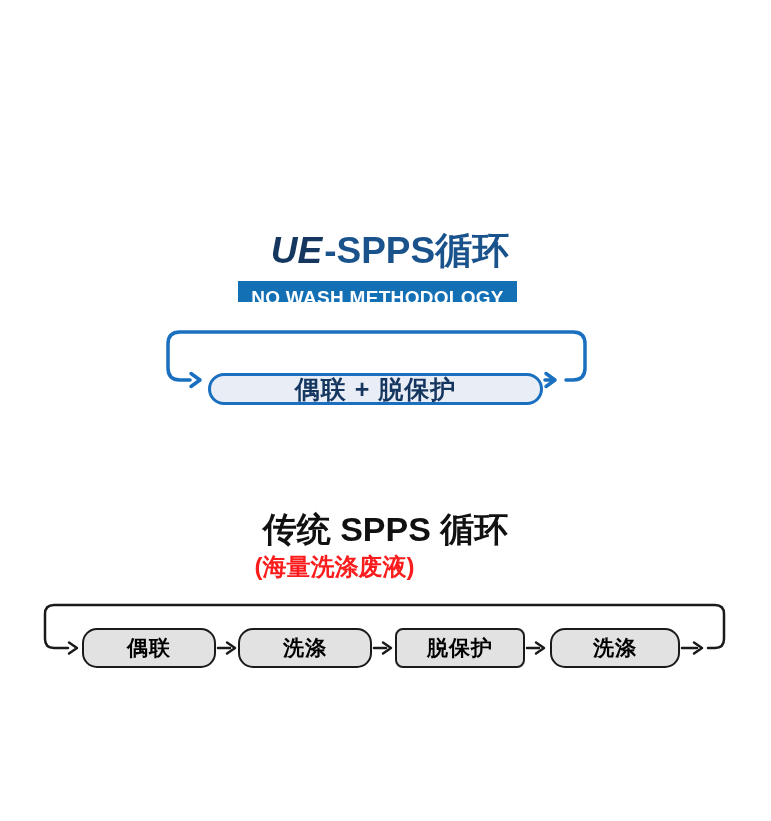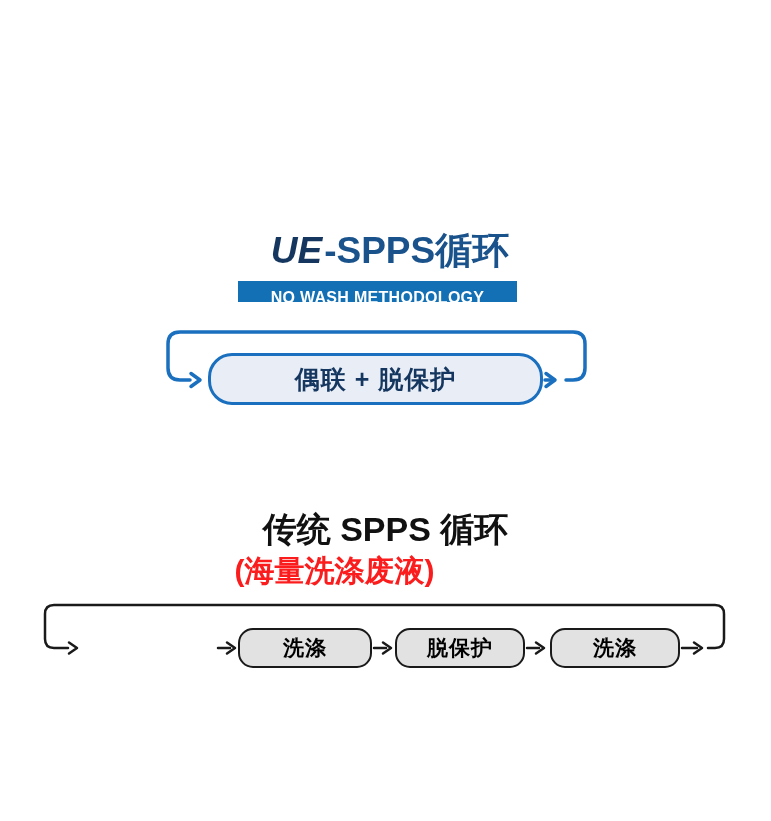--- a/index.html
+++ b/index.html
@@ -12,48 +12,48 @@
 
   
   .ue-title{
     left:0;top:226px;width:771px;text-align:center;
     font-size:37px;font-weight:bold;letter-spacing:0px;white-space:nowrap;
   }
   .ue-title .it{font-style:italic;color:#14365f;padding-right:2px;margin-left:9px;}
   .ue-title .rest{color:#1a538c;margin-top:17px;}
   .banner{
     left:238px;top:281px;width:279px;height:21px;background:#1470b5;
-    color:#ffffff;font-size:16px;font-weight:bold;text-align:center;
+    color:#ffffff;font-size:19px;font-weight:bold;text-align:center;
     line-height:33px;letter-spacing:0.3px;white-space:nowrap;
   }
   .ue-box{
-    left:208px;top:353px;width:335px;height:52px;box-sizing:border-box;
+    left:208px;top:373px;width:335px;height:32px;box-sizing:border-box;
     background:#e9edf6;border:3.5px solid #1a70bf;border-radius:24px;
     display:flex;align-items:center;justify-content:center;
     color:#14365f;font-size:25px;font-weight:bold;letter-spacing:1px;
   }
 
   
   .trad-title{
     left:0;top:507px;width:771px;text-align:center;
     color:#111111;font-size:34px;font-weight:bold;white-space:nowrap;
   }
   .trad-sub{
     left:0;top:551px;width:669px;text-align:center;
-    color:#fb1d1d;font-size:30px;font-weight:bold;white-space:nowrap;
+    color:#fb1d1d;font-size:24px;font-weight:bold;white-space:nowrap;
   }
   .step-box{
     top:628px;height:40px;box-sizing:border-box;
     background:#e2e2e2;border:2.5px solid #1a1a1a;border-radius:15px;
     display:flex;align-items:center;justify-content:center;
     color:#000000;font-size:21px;font-weight:bold;letter-spacing:1px;
   }
   .s1{left:82px;width:134px;}
   .s2{left:238px;width:134px;}
-  .s3{left:395px;width:130px;}
+  .s3{left:395px;width:130px;border-radius:8px;}
   .s4{left:550px;width:130px;}
 
   .blue-wire{stroke:#1a70bf;stroke-width:3.5;fill:none;stroke-linecap:round;stroke-linejoin:round;}
   .black-wire{stroke:#1a1a1a;stroke-width:2.5;fill:none;stroke-linecap:round;stroke-linejoin:round;}
 </style>
 </head>
 <body>
 
 <div class="canvas">
 
@@ -86,20 +86,23 @@
 
   <div class="abs banner">NO WASH METHODOLOGY</div>
 
   <div class="abs ue-box">
     <span>偶联 + 脱保护</span>
   </div>
 
   <div class="abs trad-title">传统 SPPS 循环</div>
   <div class="abs trad-sub">(海量洗涤废液)</div>
 
+  <div class="abs step-box s1">
+    <span>偶联</span>
+  </div>
   <div class="abs step-box s2">
     <span>洗涤</span>
   </div>
   <div class="abs step-box s3">
     <span>脱保护</span>
   </div>
   <div class="abs step-box s4">
     <span>洗涤</span>
   </div>
 

